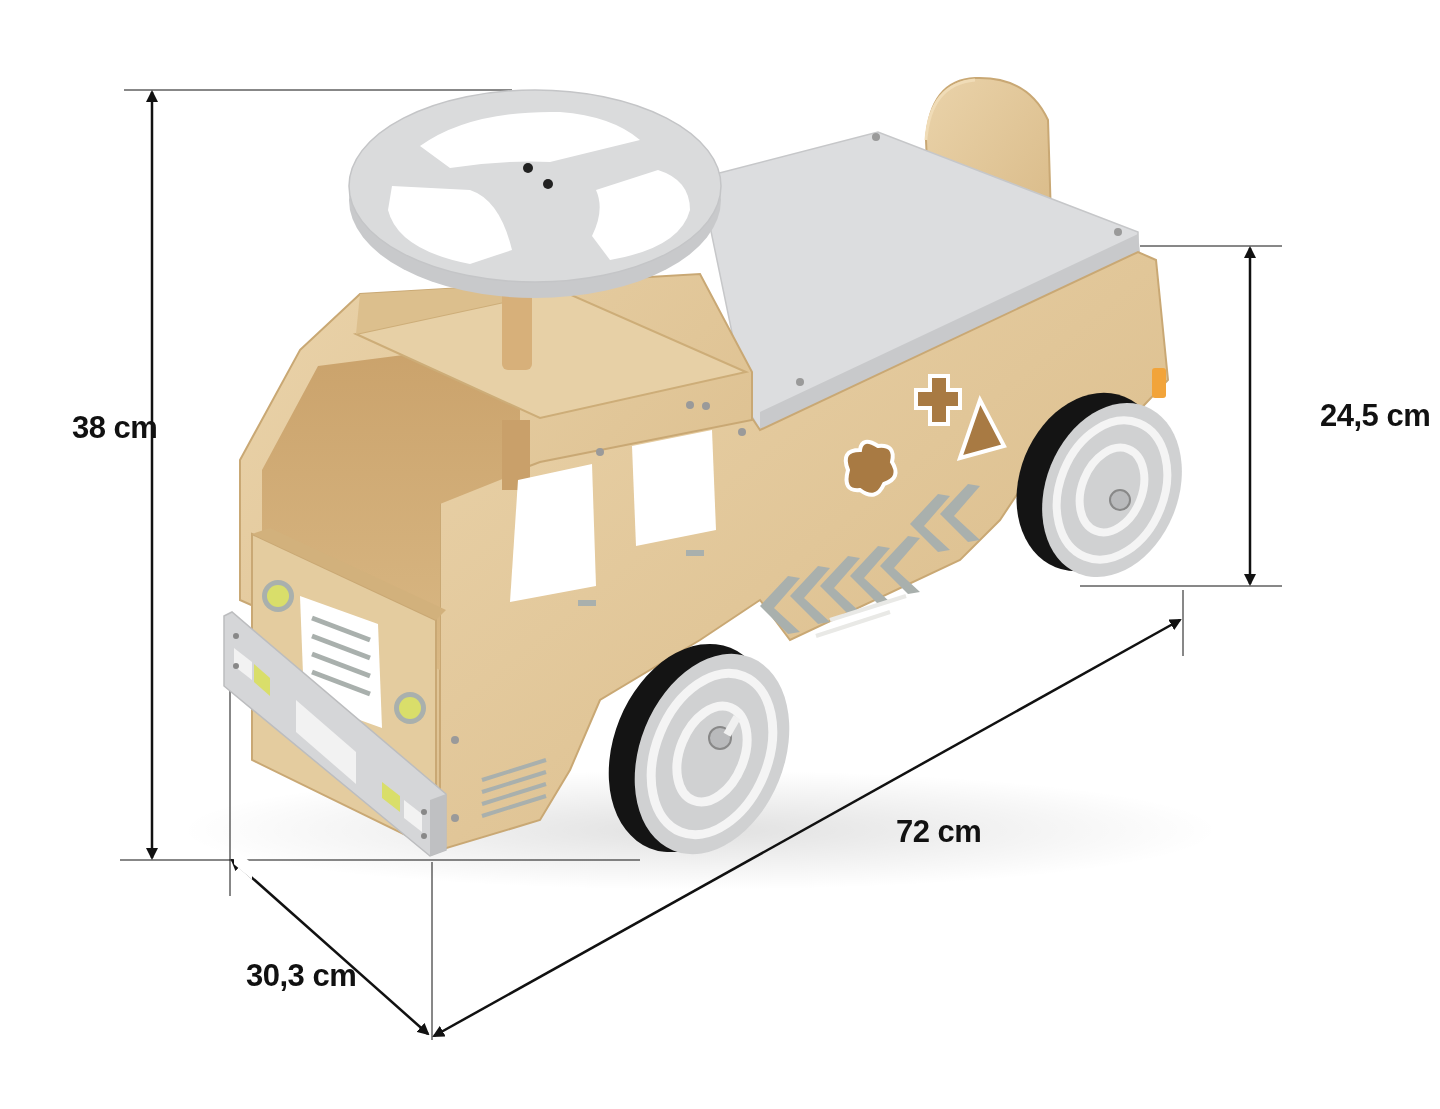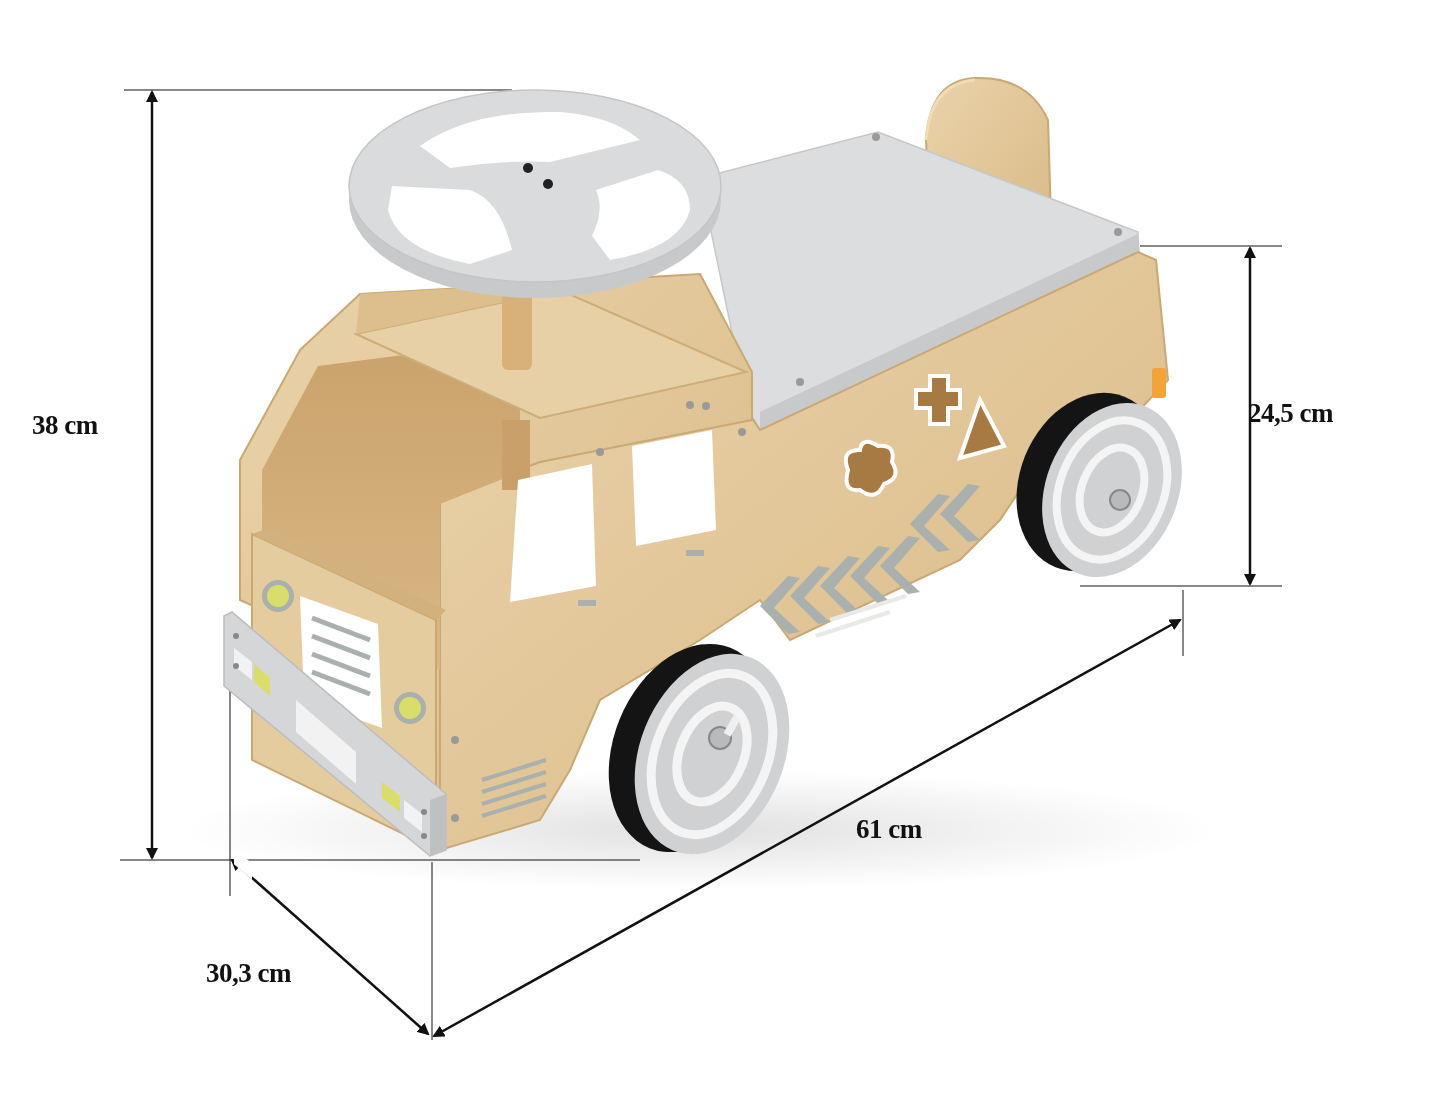--- a/index.html
+++ b/index.html
@@ -1,18 +1,18 @@
 <!DOCTYPE html>
 <html><head>
 <meta charset="utf-8">
 <style>
   html, body { margin:0; padding:0; background:#ffffff; }
   body { width:1440px; height:1109px; position:relative; overflow:hidden; font-family:"DejaVu Sans", sans-serif; }
   #stage { position:absolute; left:0; top:0; width:1440px; height:1109px; }
-  .dim-label { position:absolute; font-family:Liberation Serif, serif; font-weight:bold; font-size:27px; color:#111; white-space:nowrap; letter-spacing:-0.5px; }
+  .dim-label { position:absolute; font-family:Liberation Sans, sans-serif; font-weight:bold; font-size:31px; color:#111; white-space:nowrap; letter-spacing:-0.5px;margin-left:40px; }
 </style>
 </head>
 <body>
 
 <div id="stage">
   <svg width="1440" height="1109" viewBox="0 0 1440 1109" xmlns="http://www.w3.org/2000/svg">
     <defs>
       <marker id="arr" markerWidth="12" markerHeight="12" refX="10" refY="6" orient="auto-start-reverse" markerUnits="userSpaceOnUse">
         <path d="M0,0 L12,6 L0,12 z" fill="#111"></path>
       </marker>
@@ -182,16 +182,16 @@
 
     <g fill="#9a9a9a">
       <circle cx="455" cy="740" r="4"></circle>
       <circle cx="455" cy="818" r="4"></circle>
       <circle cx="706" cy="406" r="4"></circle>
     </g>
   </svg>
 
   
   <div class="dim-label" style="left:32px; top:410px;">38 cm</div>
-  <div class="dim-label" style="left:1248px; top:398px;">24,5 cm</div>
-  <div class="dim-label" style="left:856px; top:814px;">61 cm</div>
+  <div class="dim-label" style="left:1280px; top:398px;">24,5 cm</div>
+  <div class="dim-label" style="left:856px; top:814px;">72 cm</div>
   <div class="dim-label" style="left:206px; top:958px;">30,3 cm</div>
 </div>
 
 </body></html>

